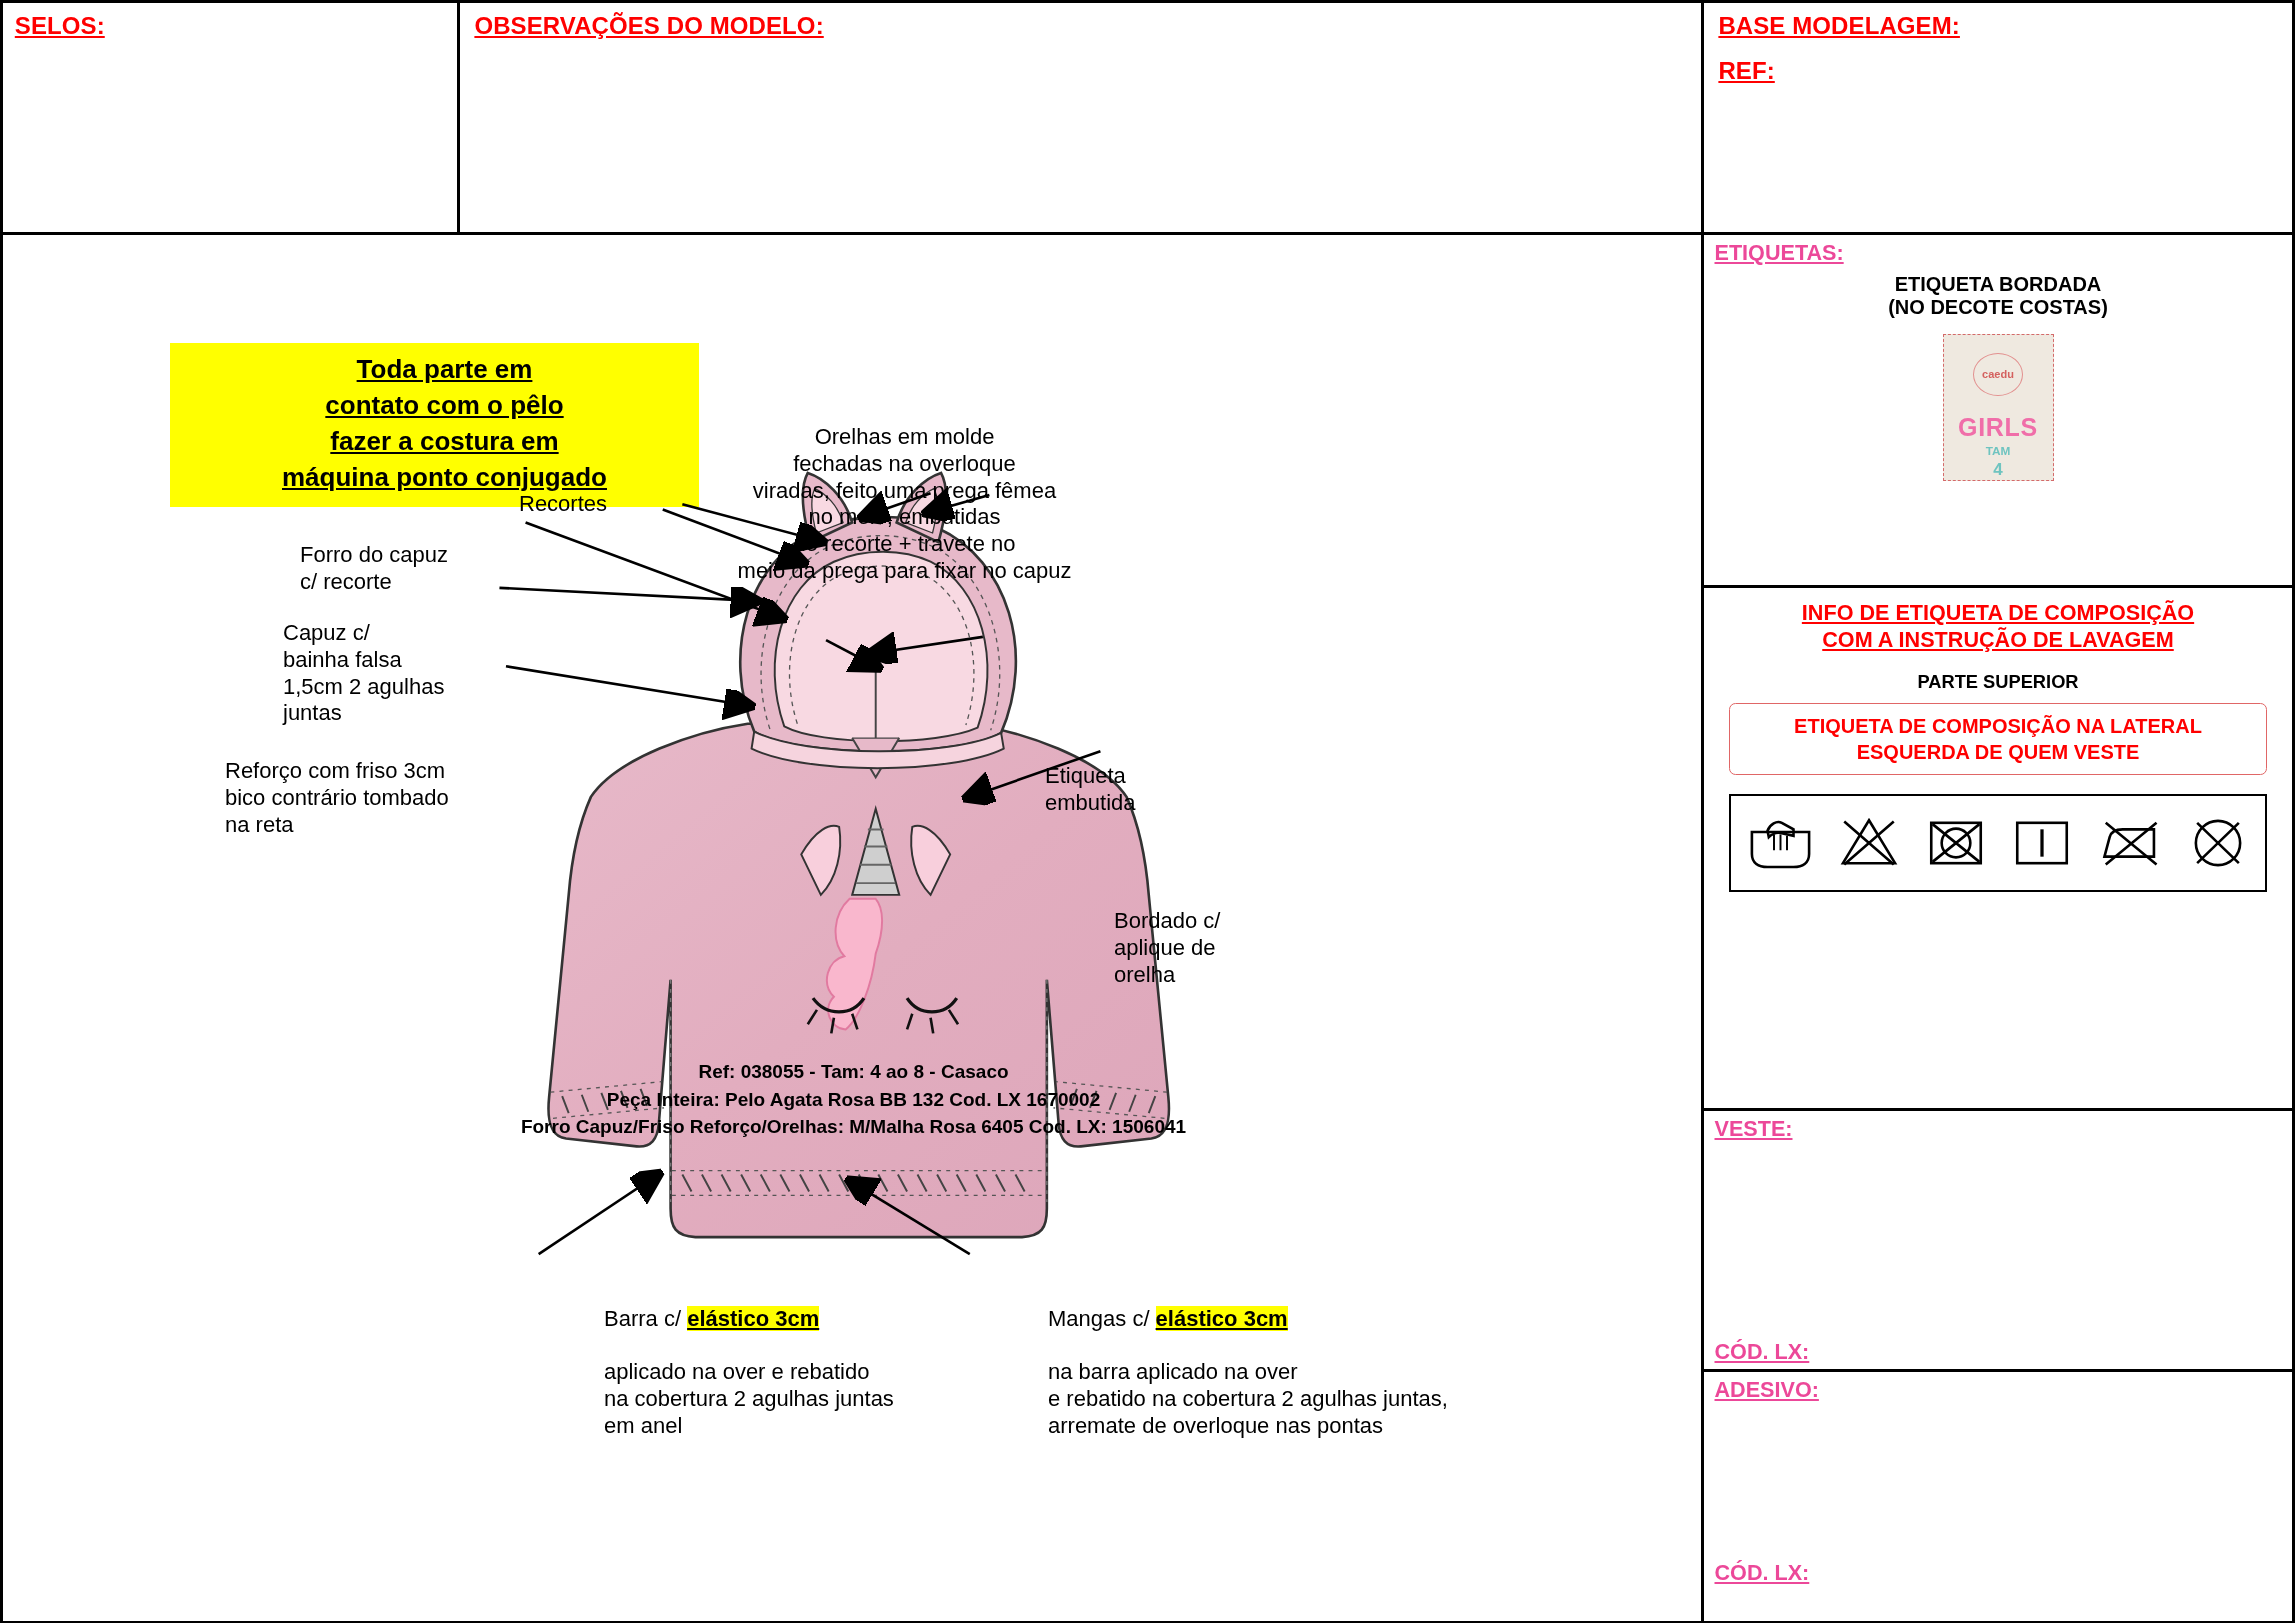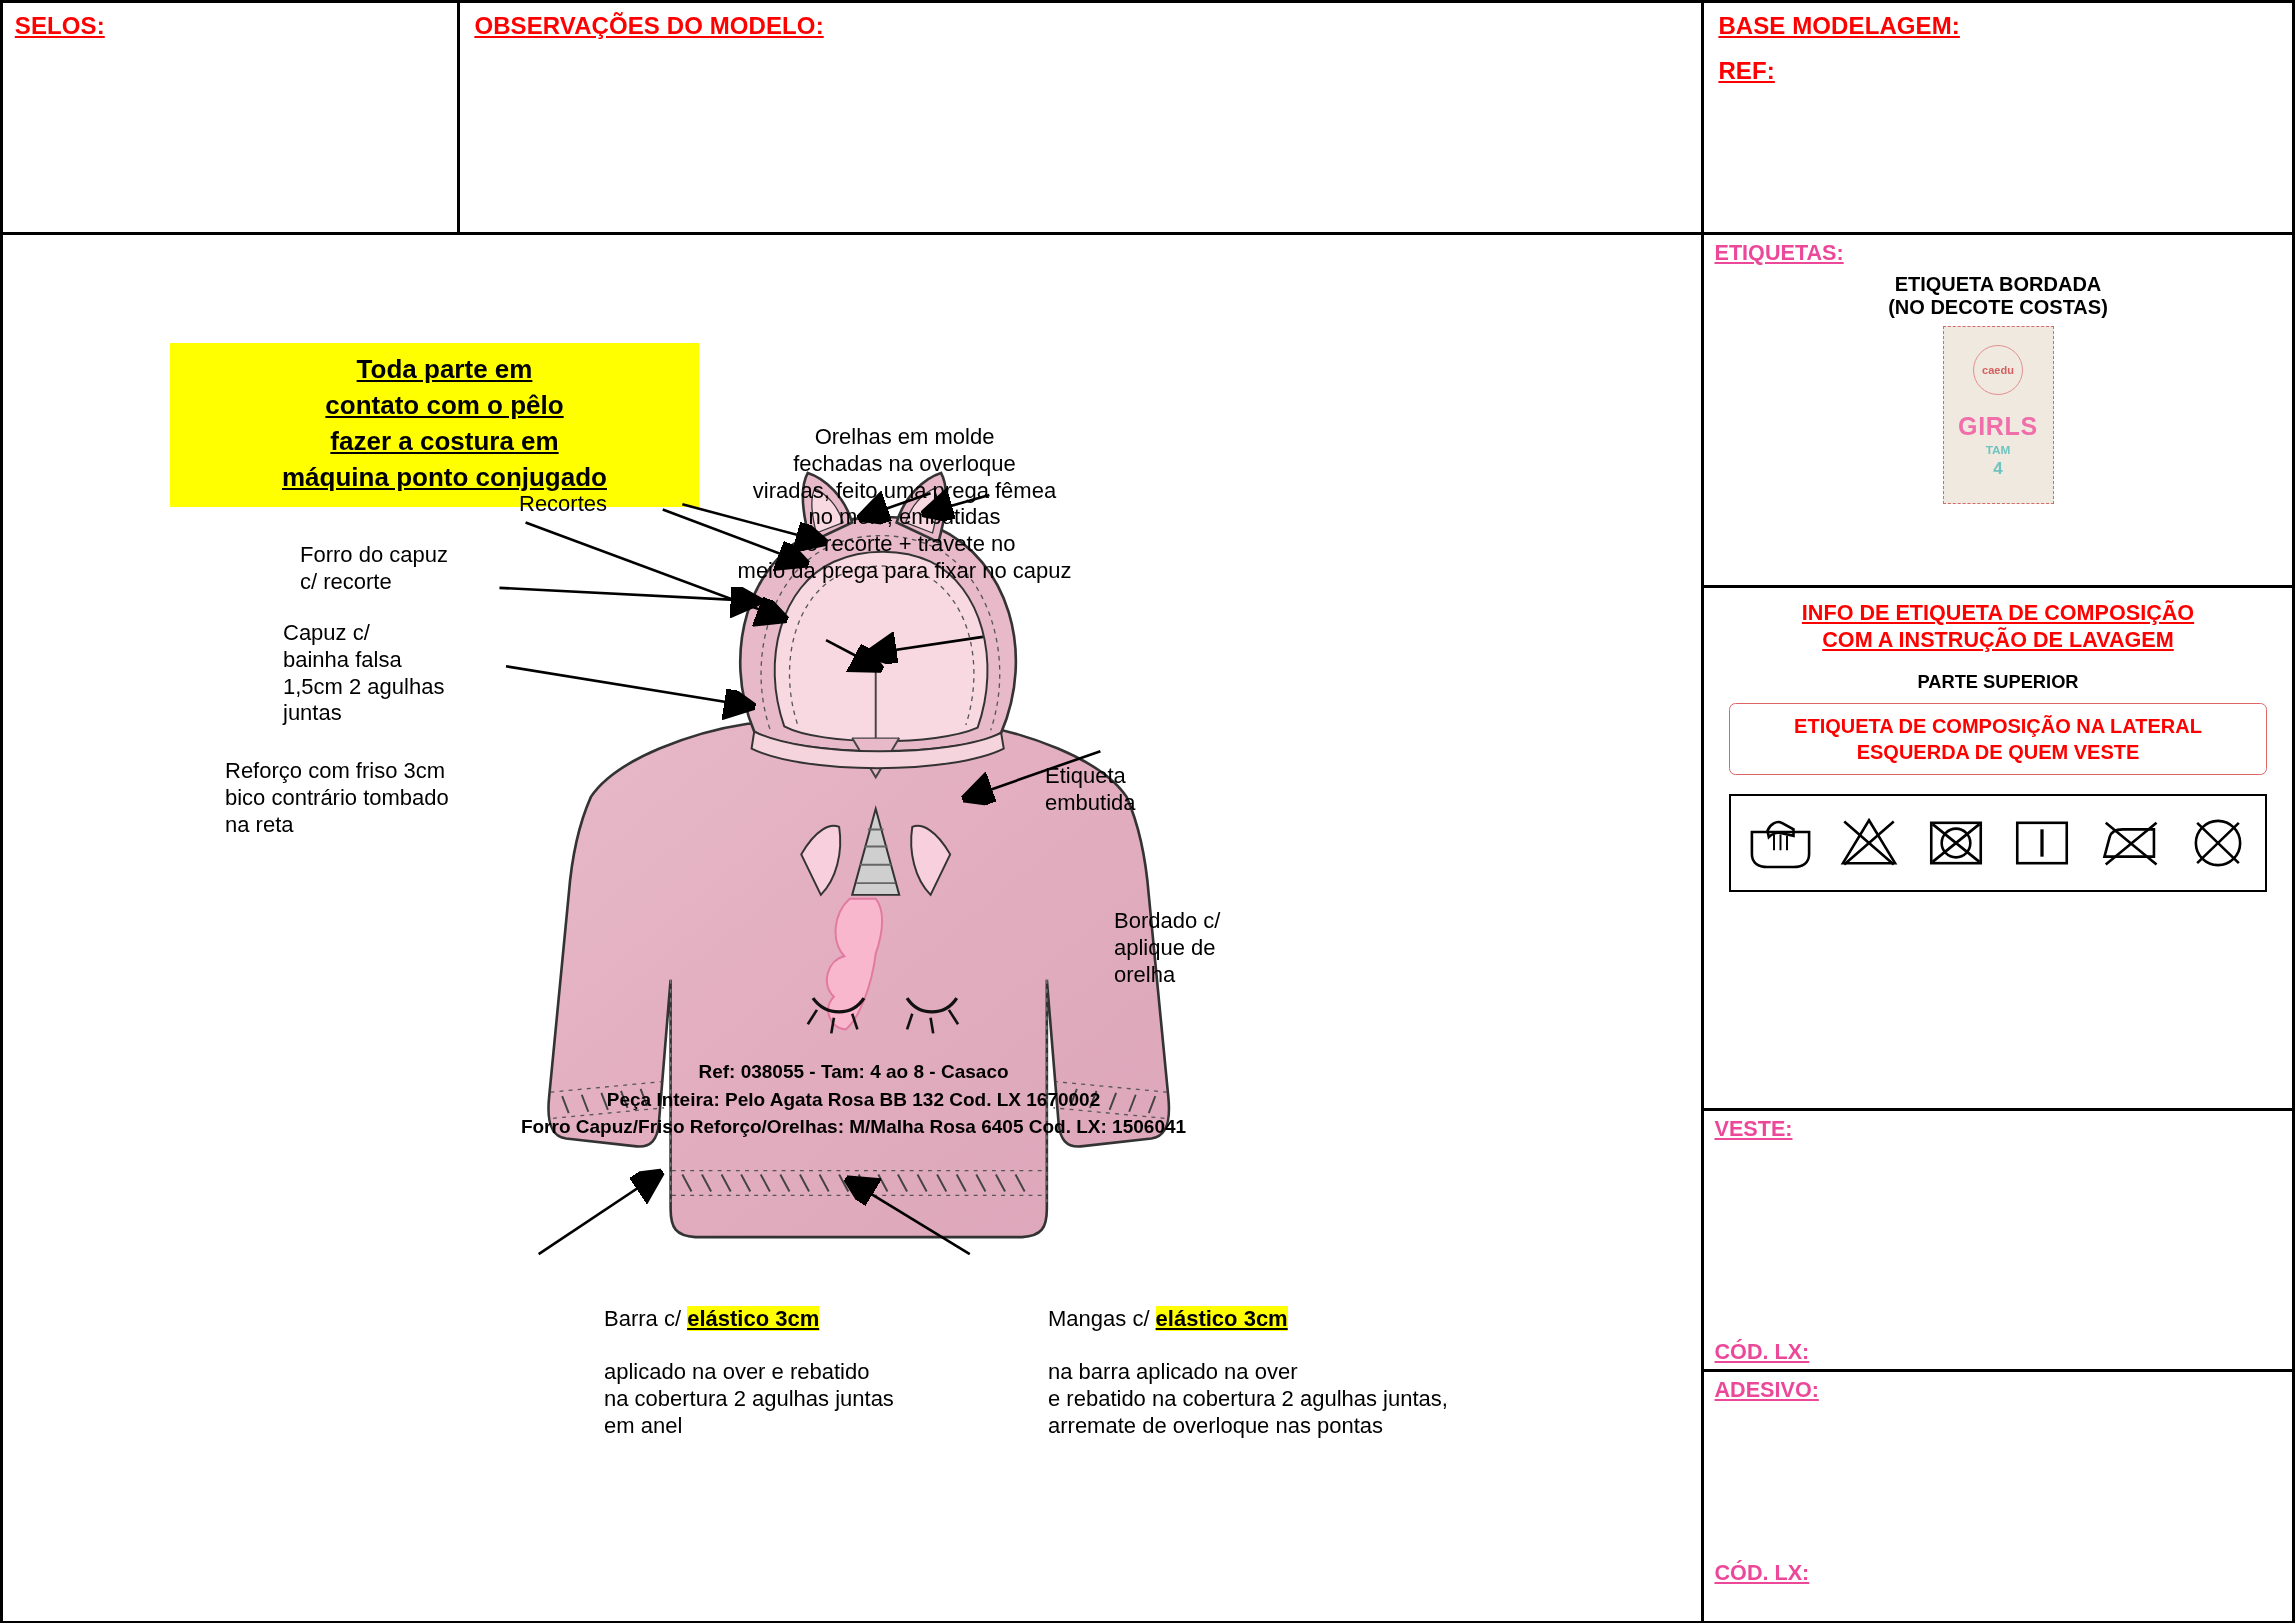--- a/index.html
+++ b/index.html
@@ -93,22 +93,22 @@
   .etq-title {
     text-align: center;
     font-weight: bold;
     font-size: 20px;
     color: #000;
     line-height: 1.15;
     margin-top: 10.5px;
   }
   .label-card {
     width: 111px;
-    height: 178px;
-    margin: 7px auto 0;
+    height: 147px;
+    margin: 15px auto 0;
     background: #efe9e0;
     border: 1.3px dashed #d46a6a;
     box-sizing: border-box;
     position: relative;
     display: flex;
     flex-direction: column;
     align-items: center;
   }
   .label-caedu {
     margin-top: 18.3px;

